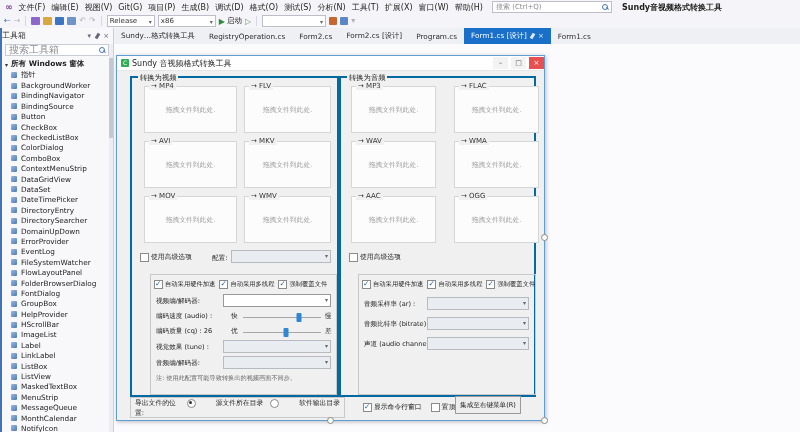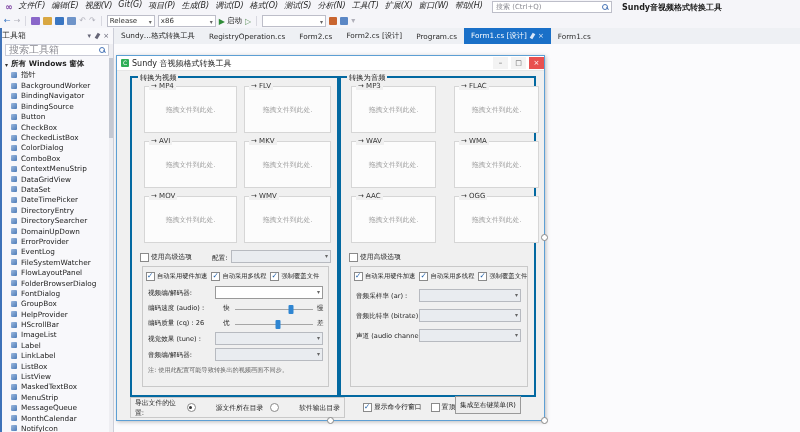--- a/index.html
+++ b/index.html
@@ -1,21 +1,21 @@
 <!DOCTYPE html>
 <html><head>
 <meta charset="utf-8">
 <style>
   html,body{margin:0;padding:0;}
   .screen{position:relative;width:800px;height:432px;overflow:hidden;background:#ffffff;
           font-family:"DejaVu Sans","Liberation Sans",sans-serif;color:#1e1e1e;-webkit-font-smoothing:antialiased;}
   
   .menubar{display:flex;align-items:center;height:14px;background:#f5f5f9;font-size:8px;padding-left:2px;}
   .vslogo{color:#7b3fa0;font-size:9px;font-weight:bold;margin:0 3px;line-height:10px;}
-  .menus{display:flex;height:100%;font-style:italic;}
+  .menus{display:flex;align-items:center;height:100%;}
   .menu-item{padding:0 3px;white-space:nowrap;cursor:default;}
   .qsearch{width:112px;height:10px;border:1px solid #bdbec9;background:#fff;color:#8a8a92;font-size:7px;
            display:flex;align-items:center;justify-content:space-between;padding:0 3px;margin-left:6px;}
   .mag{position:relative;width:6px;height:6px;}
   .mag::before{content:"";position:absolute;left:0;top:0;width:4px;height:4px;border:1px solid #4a76b8;border-radius:50%;}
   .mag::after{content:"";position:absolute;left:4px;top:4px;width:3px;height:1px;background:#4a76b8;transform:rotate(45deg);}
   .sol{margin-left:10px;font-weight:bold;font-size:8px;white-space:nowrap;}
   
   .toolbar{display:flex;align-items:center;height:14px;background:#f5f5f9;border-bottom:1px solid #e2e2ea;
            font-size:8px;gap:3px;padding-left:4px;}
@@ -84,31 +84,31 @@
   .rb{width:7px;height:7px;border:1px solid #8a8a8a;border-radius:50%;background:#fff;flex:none;position:relative;}
   .rrow.on .rb::after{content:"";position:absolute;left:1.5px;top:1.5px;width:3px;height:3px;border-radius:50%;background:#333;}
   .advtoggle{position:absolute;left:8px;top:174px;font-size:6.8px;}
   .cfg-label{position:absolute;left:80px;top:176px;font-size:6.8px;}
   
   .combo{height:11px;border:1px solid #999;background:#fff;position:relative;}
   .combo::after{content:"\25BE";position:absolute;right:2px;top:1px;font-size:6px;color:#666;}
   .combo.disabled{background:#e9ecf0;border-color:#b7bac0;}
   .cfg-combo{position:absolute;left:99px;top:172px;width:98px;}
   
-  .advgrp{position:absolute;border:1px solid #c9c9c9;top:188px;height:119px;}
+  .advgrp{position:absolute;border:1px solid #c9c9c9;top:196px;height:119px;margin-left:8px;}
   .adv-v{left:10px;width:185px;}
   .adv-a{left:9px;width:176px;}
   .checksrow{position:absolute;left:3px;top:5px;display:flex;gap:4px;font-size:6.3px;}
   .flabel{position:absolute;font-size:6.6px;color:#1e1e1e;white-space:nowrap;}
   .slider{position:absolute;height:1px;background:#a6a6a6;width:78px;}
   .slider .thumb{position:absolute;top:-4px;width:5px;height:9px;background:#2f86d2;border-radius:1px;transform:translateX(-50%);}
   .note{position:absolute;left:5px;top:99px;font-size:6.2px;color:#666;white-space:nowrap;}
   
   .outbox{position:absolute;left:13px;top:326px;width:205px;height:19px;border:1px solid #c9c9c9;
-          display:flex;align-items:center;gap:5px;padding:0 4px;font-size:6.8px;}
+          display:flex;align-items:flex-start;gap:5px;padding:0 4px;font-size:6.8px;}
   .outradios{display:flex;gap:7px;}
   .bchecks{position:absolute;left:246px;top:331px;display:flex;gap:9px;font-size:6.8px;}
   .menu-btn{position:absolute;left:338px;top:325px;width:64px;height:16px;border:1px solid #9a9a9a;background:#ededed;
             display:flex;align-items:center;justify-content:center;font-size:6.6px;color:#222;}
   
   .handle{position:absolute;width:5px;height:5px;background:#fff;border:1px solid #888;border-radius:50%;z-index:4;}
 </style>
 </head>
 <body>
 

